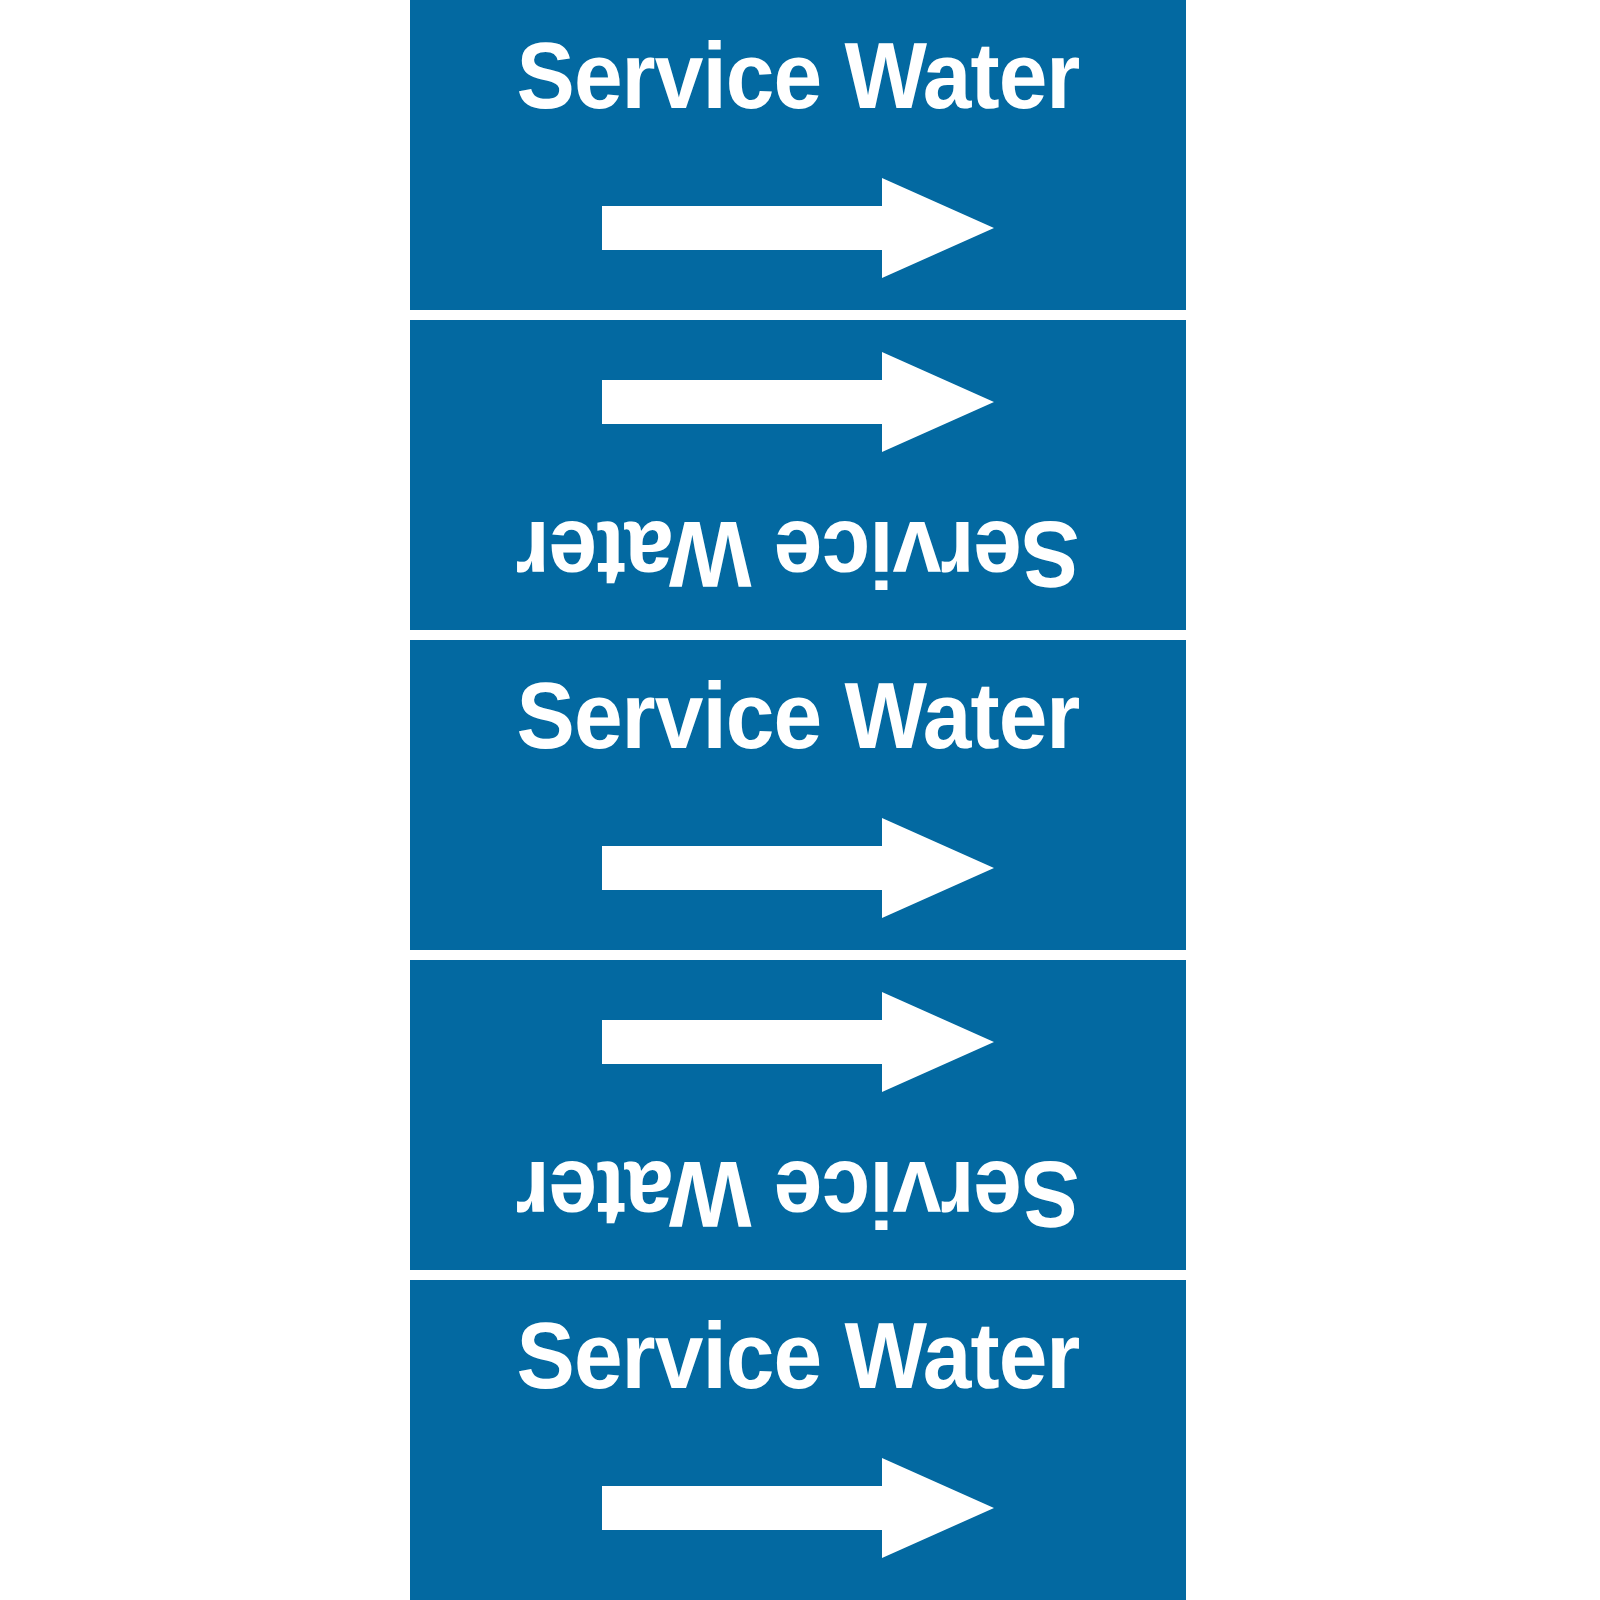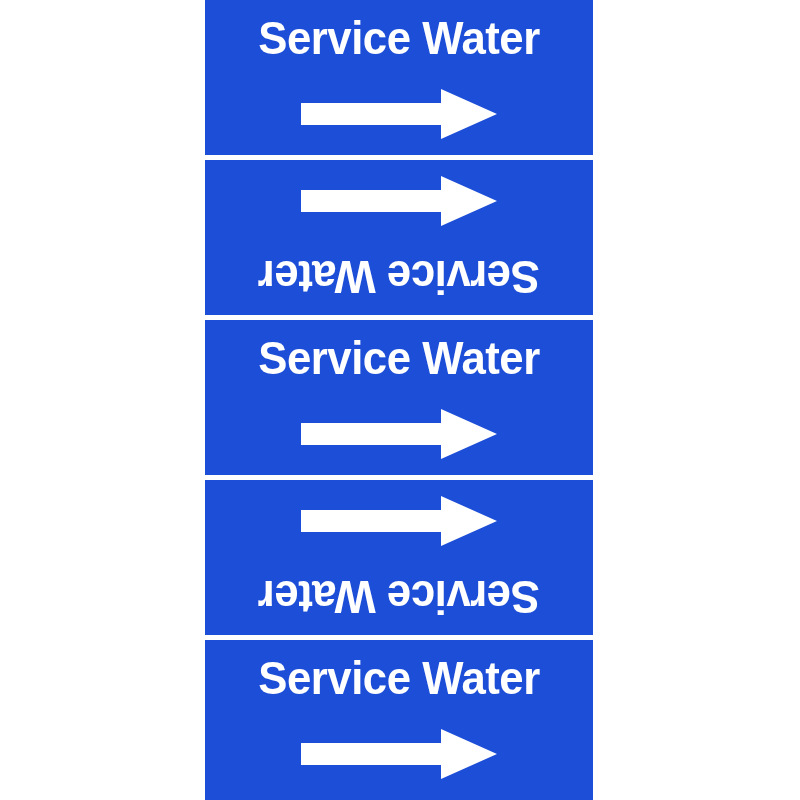--- a/index.html
+++ b/index.html
@@ -33,21 +33,21 @@
     display: flex;
     flex-direction: column;
     overflow: hidden;
   }
 
   .label-panel {
     position: relative;
     width: 100%;
     height: 160px;
     flex: 0 0 160px;
-    background: #1d4ed8;
+    background: #0369a1;
     box-sizing: border-box;
     overflow: hidden;
   }
   .label-panel.last {
     flex: 0 0 160px;
     height: 160px;
   }
 
   
   .panel-divider {

